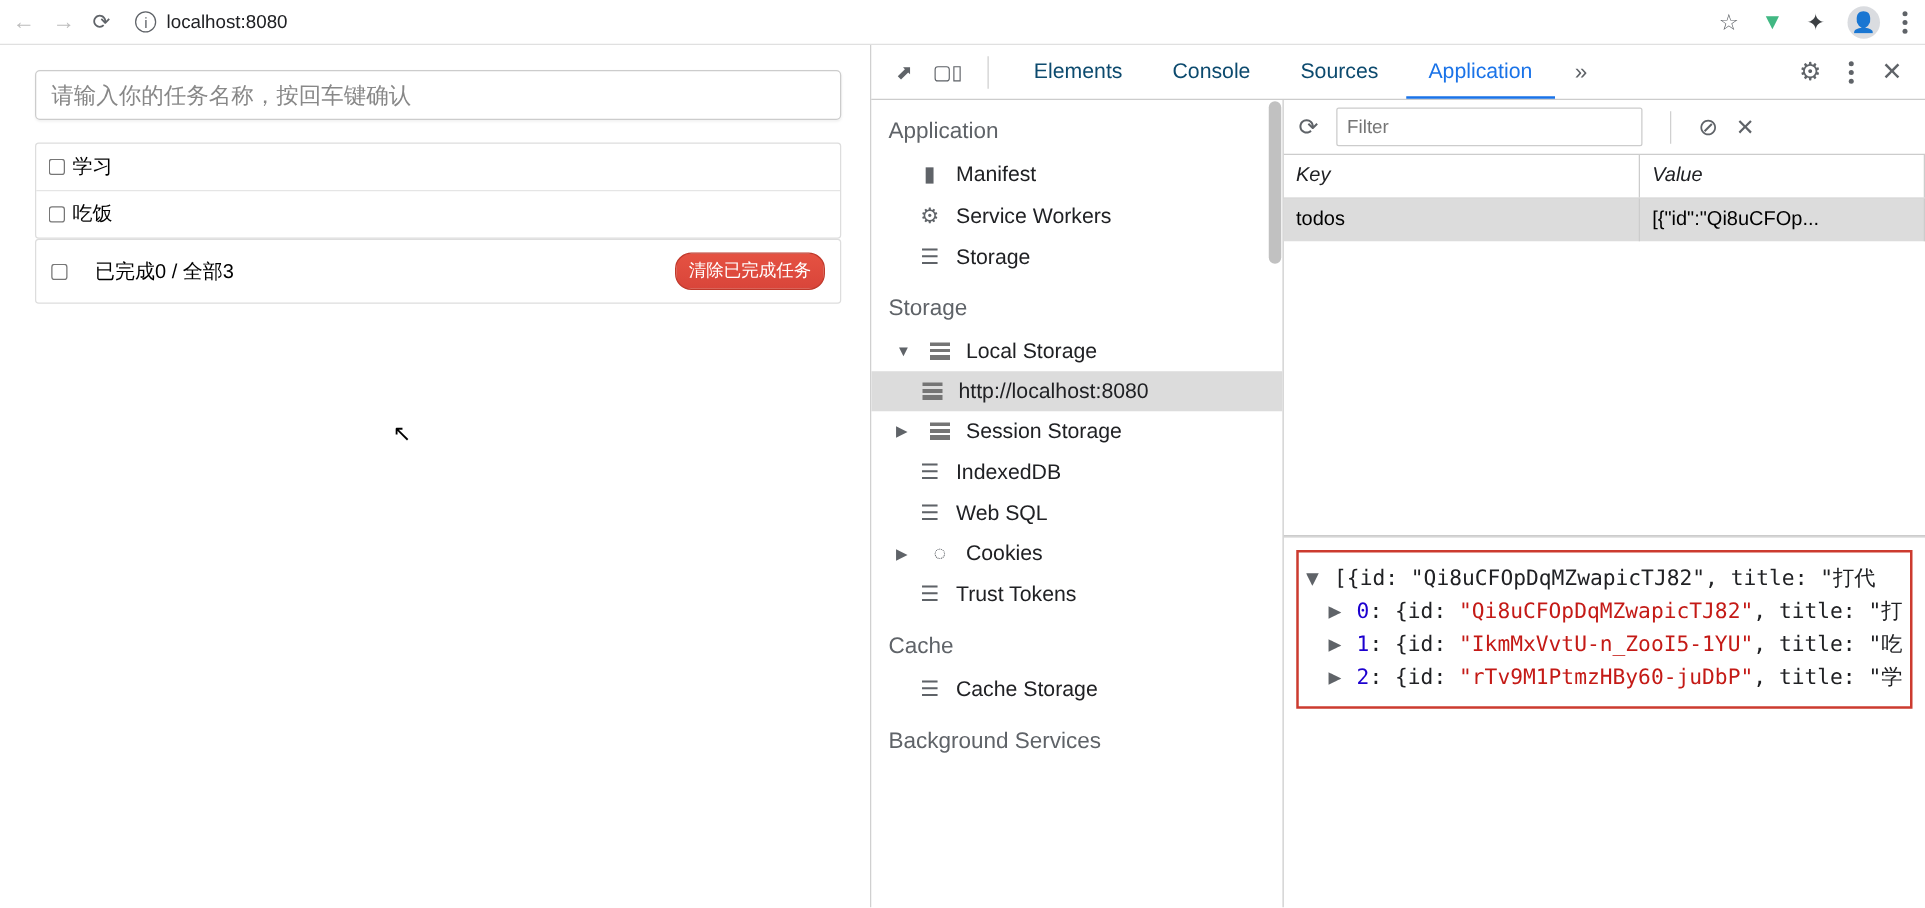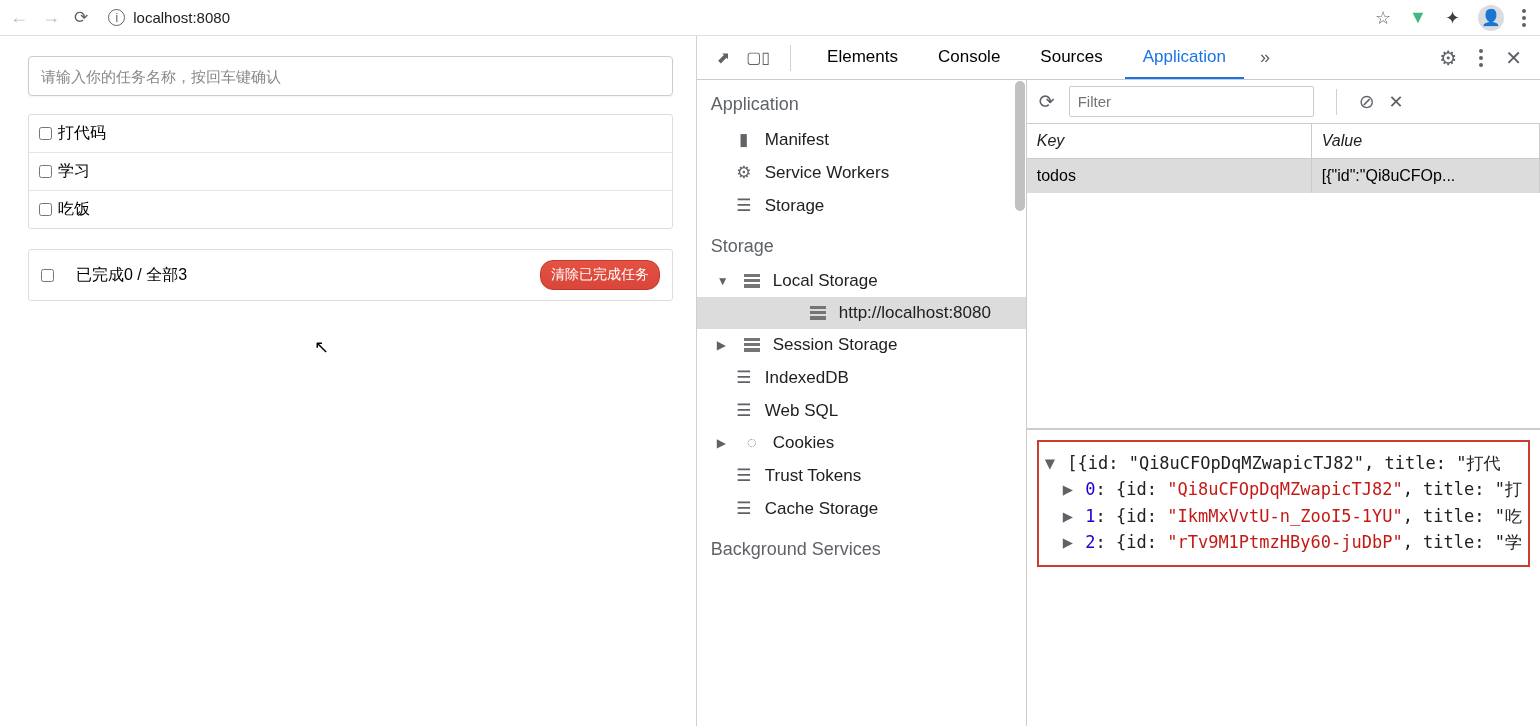--- a/index.html
+++ b/index.html
@@ -19,51 +19,51 @@
   .avatar { width:26px; height:26px; border-radius:50%; background:#dadce0; display:flex; align-items:center; justify-content:center; color:#5f6368;}
   .kebab { display:flex; flex-direction:column; gap:3px;}
   .kebab span{ width:4px;height:4px;background:#5f6368;border-radius:50%;}
 
   .workspace { display:flex; height: calc(100% - 36px); }
   .page-area { width:710px; padding:20px 0 0 28px; }
   .dev-area  { flex:1; display:flex; flex-direction:column; border-left:1px solid #d0d0d0; background:#fff;}
 
   
   .todo-card { width:645px; background:#fff; }
-  .todo-input { width:100%; height:40px; border:1px solid #ccc; border-radius:4px; padding:0 12px; font-size:15px; color:#333; box-shadow:0 1px 2px rgba(0,0,0,0.05);}
+  .todo-input { width:100%; height:40px; border:1px solid #ccc; border-radius:4px; padding:0 12px; font-size:18px; color:#333; box-shadow:0 1px 2px rgba(0,0,0,0.05);}
   .todo-input::placeholder{ color:#888;}
   .todo-list { margin-top:18px; border:1px solid #ddd; border-radius:3px;}
   .todo-item { display:flex; align-items:center; gap:6px; padding:8px 10px; font-size:16px; border-bottom:1px solid #e5e5e5;}
   .todo-item:last-child{border-bottom:none;}
   .todo-item input[type=checkbox]{ width:13px; height:13px;}
-  .todo-footer { display:flex; align-items:center; justify-content:space-between; border:1px solid #ddd; border-radius:3px; padding:10px 12px; margin-top:20px;}
+  .todo-footer { display:flex; align-items:center; justify-content:space-between; border:1px solid #ddd; border-radius:3px; padding:10px 12px; }
   .todo-footer .left { display:flex; align-items:center; gap:22px; font-size:16px;}
   .clear-btn { background:#e74c3c; background:linear-gradient(#e55242,#d9453a); color:#fff; border:1px solid #c0392b; border-radius:13px; padding:5px 10px; font-size:14px; cursor:pointer;}
 
   
   .dt-topbar { height:44px; display:flex; align-items:center; border-bottom:1px solid #ccc; padding:0 8px;}
   .dt-iconbox { display:flex; align-items:center; gap:16px; padding:0 12px;}
   .dt-tabs { display:flex; align-items:stretch; height:100%; gap:4px; margin-left:10px; flex:1;}
-  .dt-tab { display:flex; align-items:center; padding:0 18px; font-size:17px; color:#000000; border-bottom:2px solid transparent; cursor:pointer;}
+  .dt-tab { display:flex; align-items:center; padding:0 18px; font-size:17px; color:#0c4a6e; border-bottom:2px solid transparent; cursor:pointer;}
   .dt-tab.active { color:#1a73e8; border-bottom-color:#1a73e8;}
   .dt-more { font-size:18px; color:#5f6368; padding:0 12px; display:flex; align-items:center;}
   .dt-right { display:flex; align-items:center; gap:22px; padding:0 10px;}
   .gear{ color:#5f6368; font-size:20px;}
   .cross{ color:#5f6368; font-size:20px;}
   .divider { width:1px; height:26px; background:#d0d0d0; margin:0 8px;}
 
   .dt-body { display:flex; flex:1; min-height:0;}
 
   
   .dt-sidebar { width:330px; border-right:1px solid #ccc; overflow-y:auto; padding-bottom:8px;}
   .sb-scroll { position:relative;}
   .sb-scrollbar { position:absolute; right:1px; top:1px; width:10px; height:130px; background:#c1c1c1; border-radius:5px;}
   .sb-section-title { font-size:18px; color:#5f6368; padding:14px 14px 8px;}
   .sb-item { display:flex; align-items:center; gap:12px; padding:6px 10px 6px 38px; font-size:17px; color:#202124; cursor:pointer;}
-  .sb-item.subsub { padding-left:112px;}
+  .sb-item.subsub { padding-left:40px;}
   .sb-item.sel { background:#dcdcdc;}
   .sb-caret { width:10px; display:inline-block; color:#5f6368; font-size:12px; margin-left:-18px; margin-right:4px;}
   .sb-icon { width:18px; display:inline-flex; justify-content:center; color:#5f6368;}
   .storage-icon::before{content:""; display:inline-block; width:16px;height:14px; background:linear-gradient(#757575 0 3px,transparent 3px 5px,#757575 5px 8px,transparent 8px 10px,#757575 10px 13px);}
 
   
   .dt-main { flex:1; display:flex; flex-direction:column; min-width:0;}
   .dt-filterbar { height:44px; display:flex; align-items:center; gap:14px; border-bottom:1px solid #ccc; padding:0 12px;}
   .reload2 { font-size:19px; color:#5f6368;}
   .filter-input { flex:0 0 245px; height:31px; border:1px solid #ccc; border-radius:2px; padding:0 8px; font-size:15px;}
@@ -113,24 +113,20 @@
 </div>
 
 <div class="workspace">
 
   <div class="page-area" style="position:relative;">
     <div class="todo-card">
       <input class="todo-input" type="text" placeholder="请输入你的任务名称，按回车键确认" style="">
       <div class="todo-list">
         <label class="todo-item">
           <input type="checkbox" style="">
-          <span>打代码</span>
-        </label>
-        <label class="todo-item">
-          <input type="checkbox" style="">
           <span>学习</span>
         </label>
         <label class="todo-item">
           <input type="checkbox" style="">
           <span>吃饭</span>
         </label>
       </div>
       <div class="todo-footer">
         <div class="left">
           <input type="checkbox" style="">
@@ -213,20 +209,21 @@
           <div class="sb-item">
               <span class="sb-caret">▶</span>
               <span class="sb-icon">◌</span>
               <span>Cookies</span>
             </div>
           <div class="sb-item">
               <span class="sb-icon">☰</span>
               <span>Trust Tokens</span>
             </div>
 
+          <div class="sb-section-title">Cache</div>
           <div class="sb-item">
               <span class="sb-icon">☰</span>
               <span>Cache Storage</span>
             </div>
 
           <div class="sb-section-title">Background Services</div>
         </div>
       </div>
 
       <div class="dt-main">

